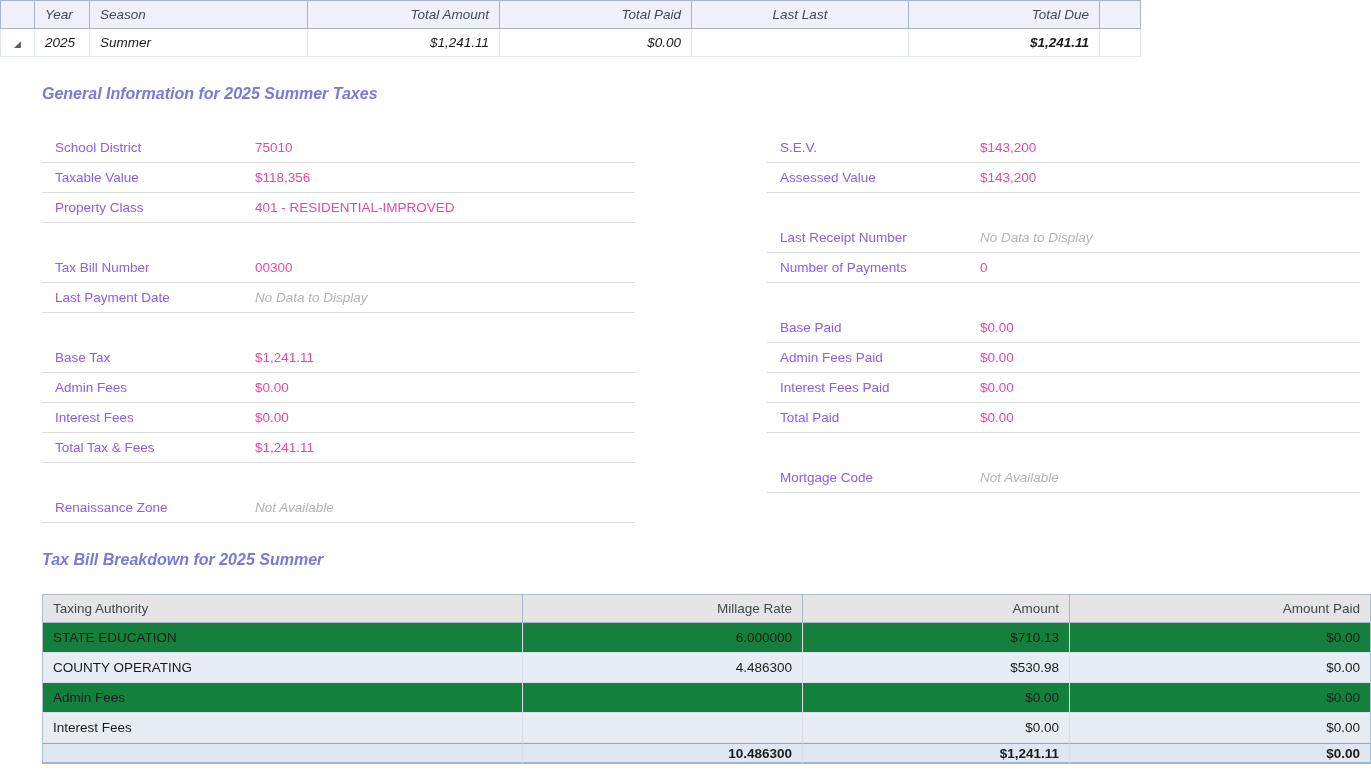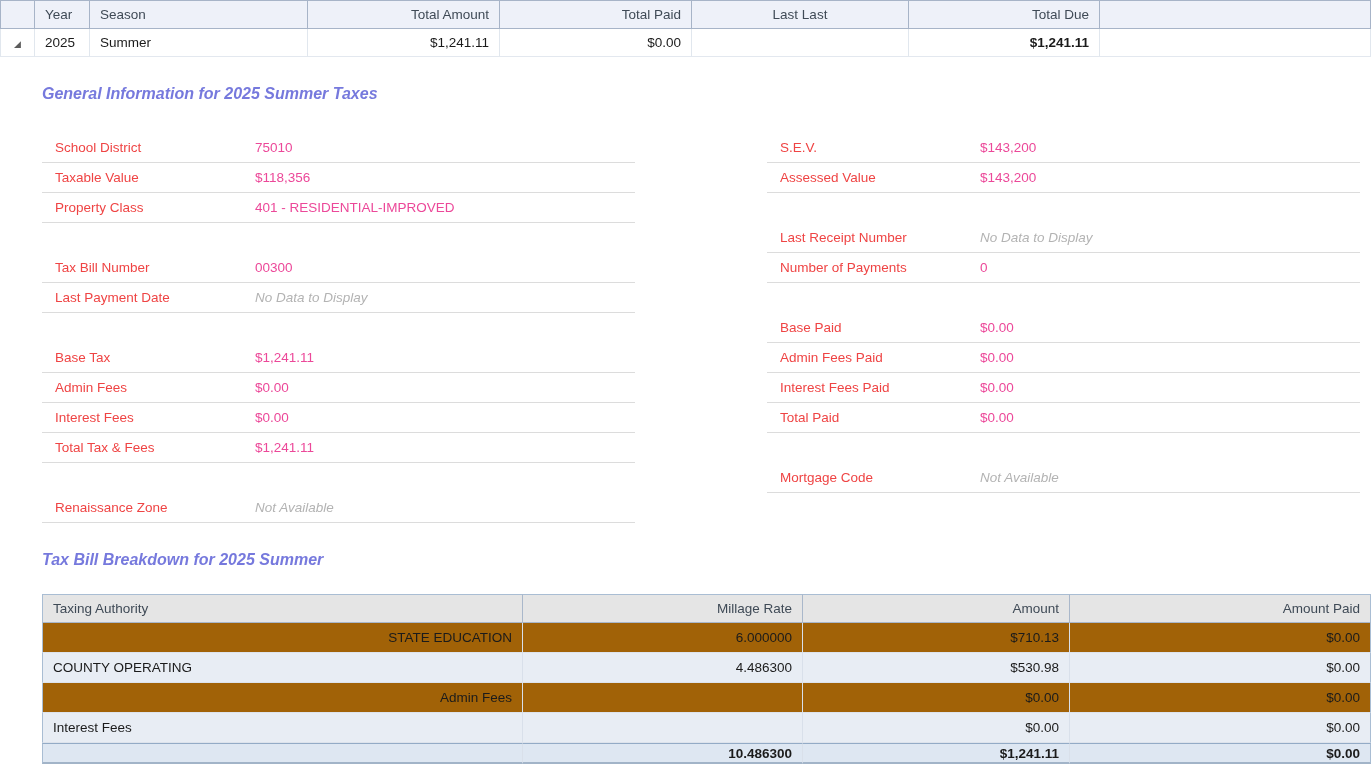--- a/index.html
+++ b/index.html
@@ -7,21 +7,21 @@
     width: 1371px; height: 777px;
     background: #ffffff;
     font-family: "Liberation Sans", "DejaVu Sans", sans-serif;
     font-size: 13.5px;
     color: #1b1b1b;
     overflow: hidden;
   }
 
   
   table { border-collapse: separate; border-spacing: 0; table-layout: fixed; }
-  .sgrid { width: 1371px; }
+  .sgrid { width: 1141px; font-style: italic; }
   .sgrid th {
     height: 29px;
     background: #eef1f9;
     color: #3f4a56;
     font-weight: 400;
     border-top: 1px solid #a7b4c8;
     border-bottom: 1px solid #a7b4c8;
     border-right: 1px solid #a7b4c8;
     padding: 0 10px;
     white-space: nowrap; overflow: hidden;
@@ -64,21 +64,21 @@
   .gi-col.right { margin-left: 132px; }
   .gi-group { margin-bottom: 30px; }
   .gi-group:last-child { margin-bottom: 0; }
   .gi-row {
     display: flex;
     align-items: center;
     height: 30px;
     border-bottom: 1px solid #dcdcdc;
     padding-left: 13px;
   }
-  .gi-label { width: 200px; color: #ef4444; flex: none; }
+  .gi-label { width: 200px; color: #8b5cf6; flex: none; }
   .gi-value { color: #ec4899; }
   .muted { color: #b3b3b3; font-style: italic; }
 
   
   .bgrid { width: 1329px; margin: 25px 0 0 42px; }
   .bgrid th {
     height: 29px;
     background: #e5e5e5;
     color: #3f4a56;
     font-weight: 400;
@@ -92,21 +92,21 @@
   .bgrid th:last-child  { border-right: 1px solid #a9bdd3; }
   .bgrid td {
     height: 30px;
     border-right: 1px solid #d9e0ea;
     border-bottom: 1px solid #dde3ec;
     padding: 0 10px;
     white-space: nowrap; overflow: hidden;
   }
   .bgrid td:first-child { border-left: 1px solid #a9bdd3; }
   .bgrid td:last-child  { border-right: 1px solid #a9bdd3; }
-  .bgrid tr.even td { background: #a16207; text-align: right; }
+  .bgrid tr.even td { background: #15803d; }
   .bgrid tr.odd td  { background: #e8edf4; }
   .bgrid tr.total td {
     background: #dee7f2;
     border-top: 1px solid #93abc6;
     border-bottom: 2px solid #a2b4c8;
     font-weight: bold;
     height: 21px;
   }
 </style>
 </head>

